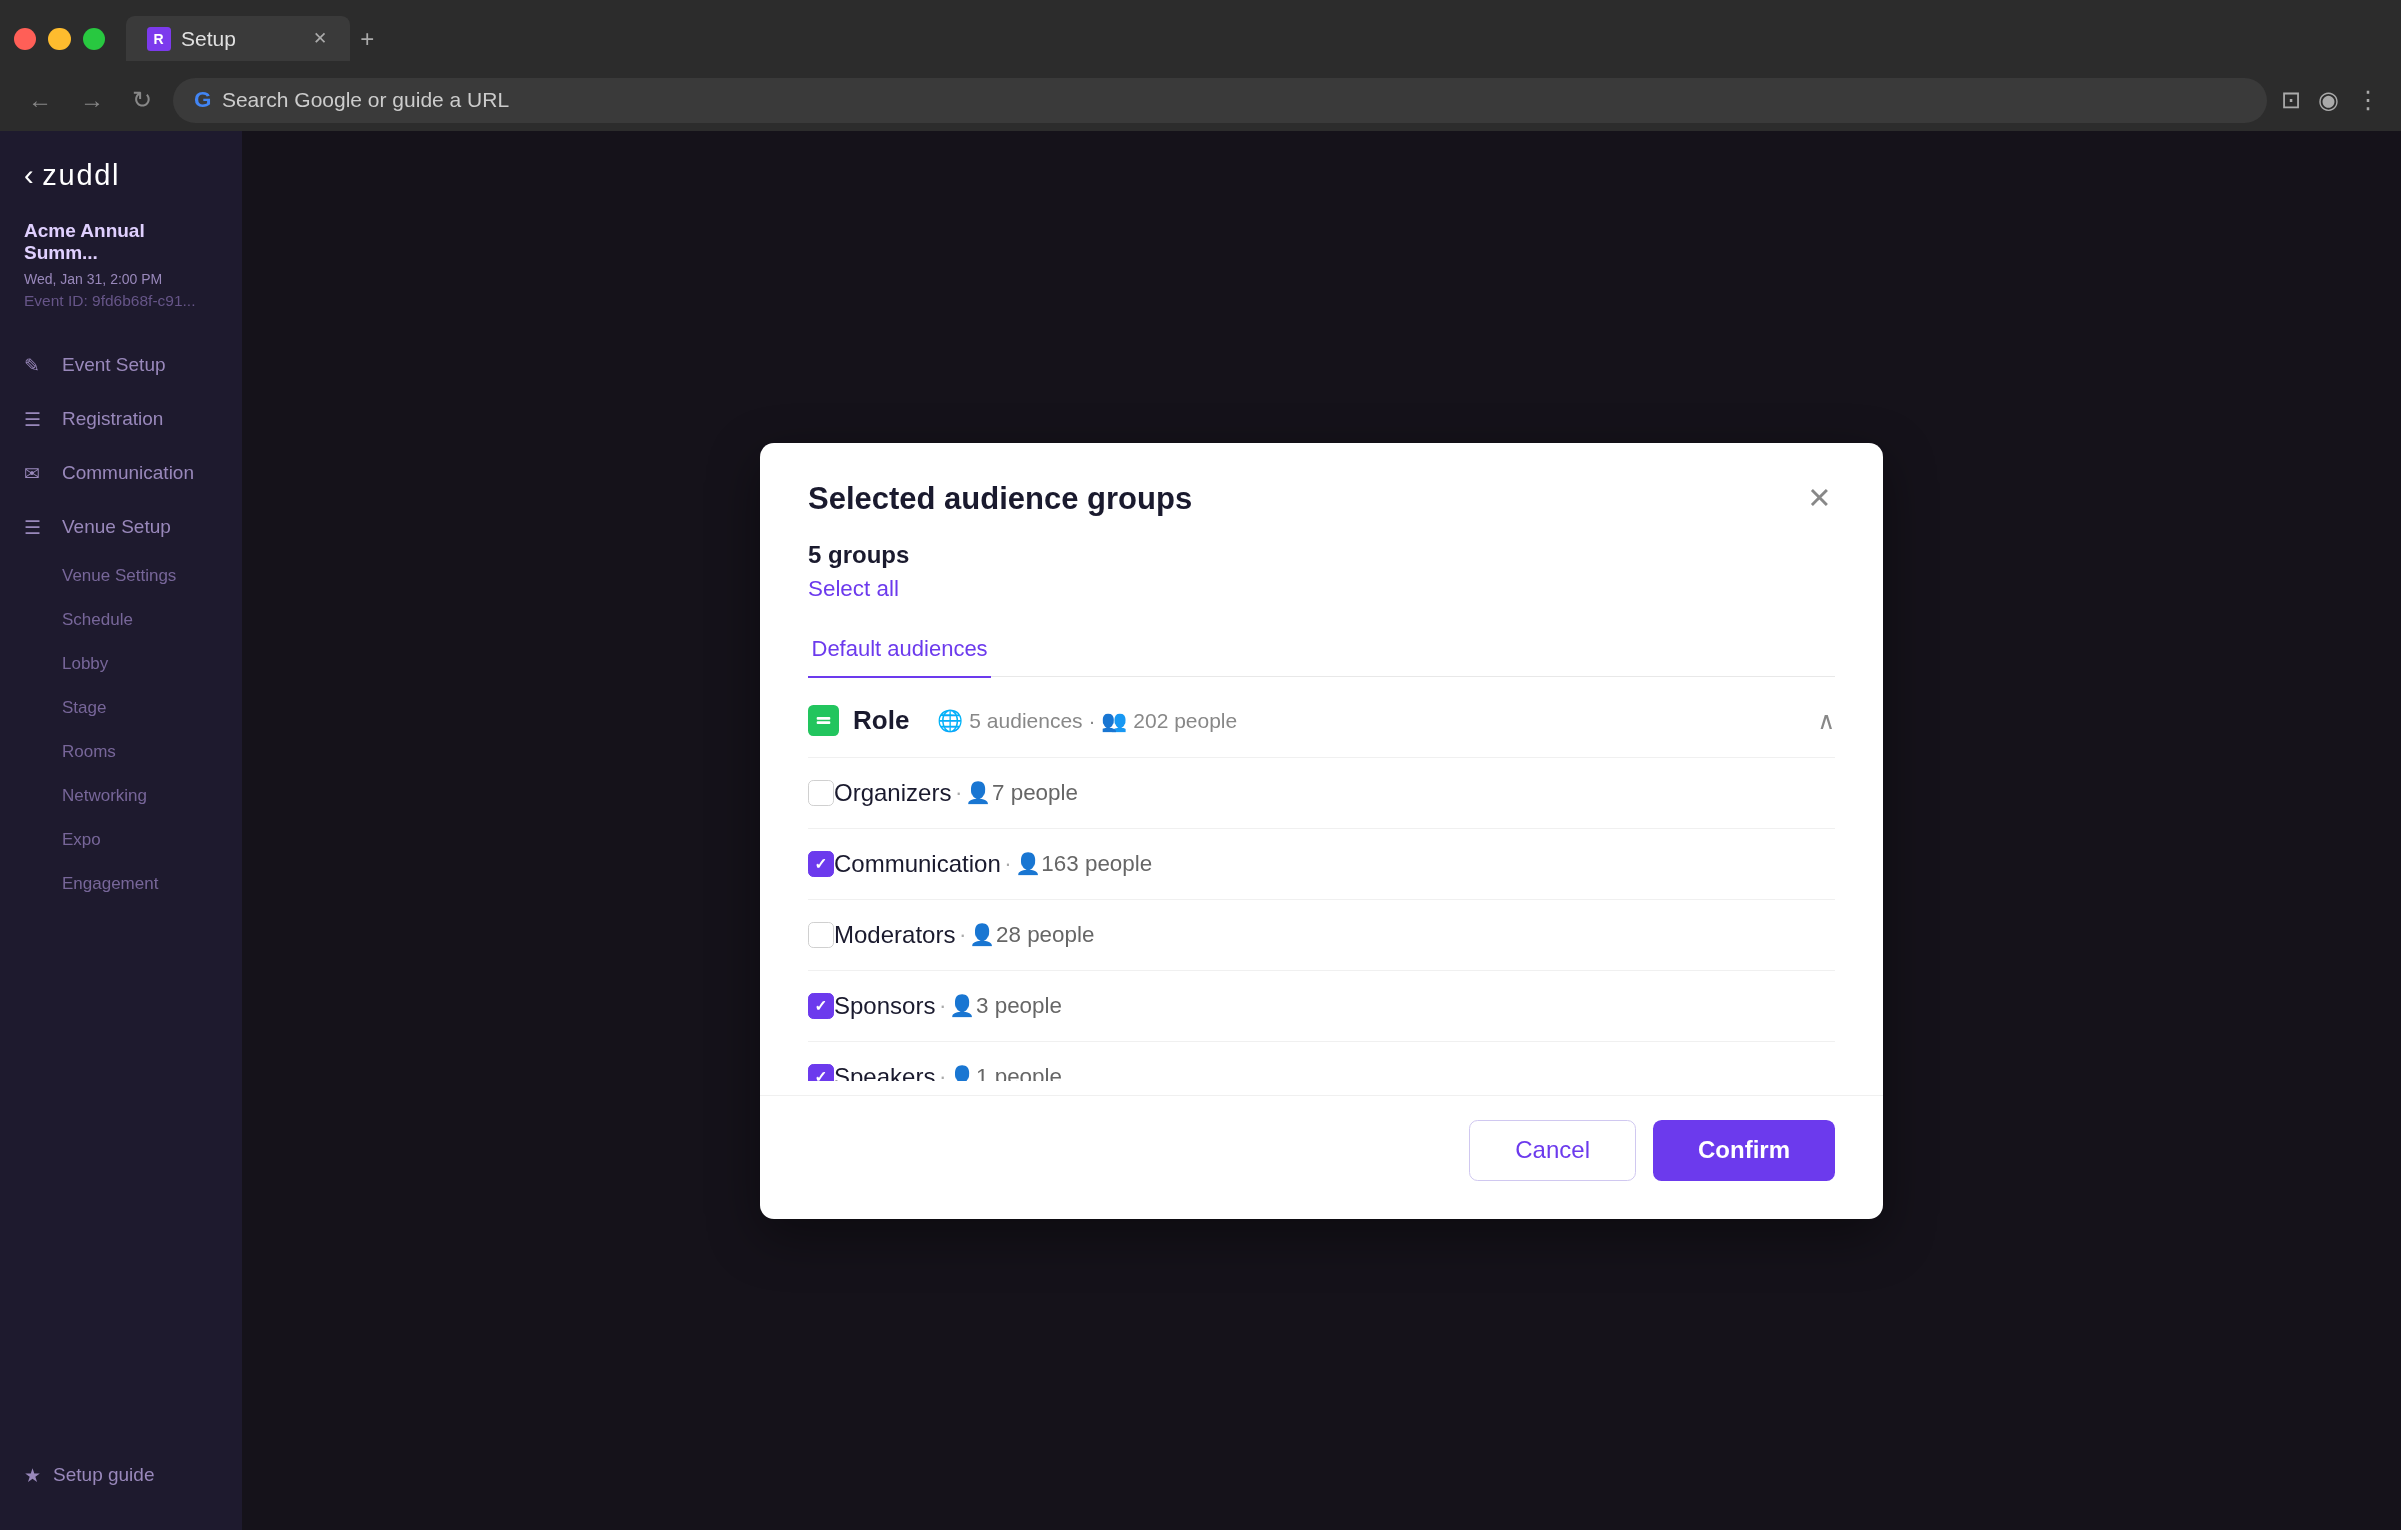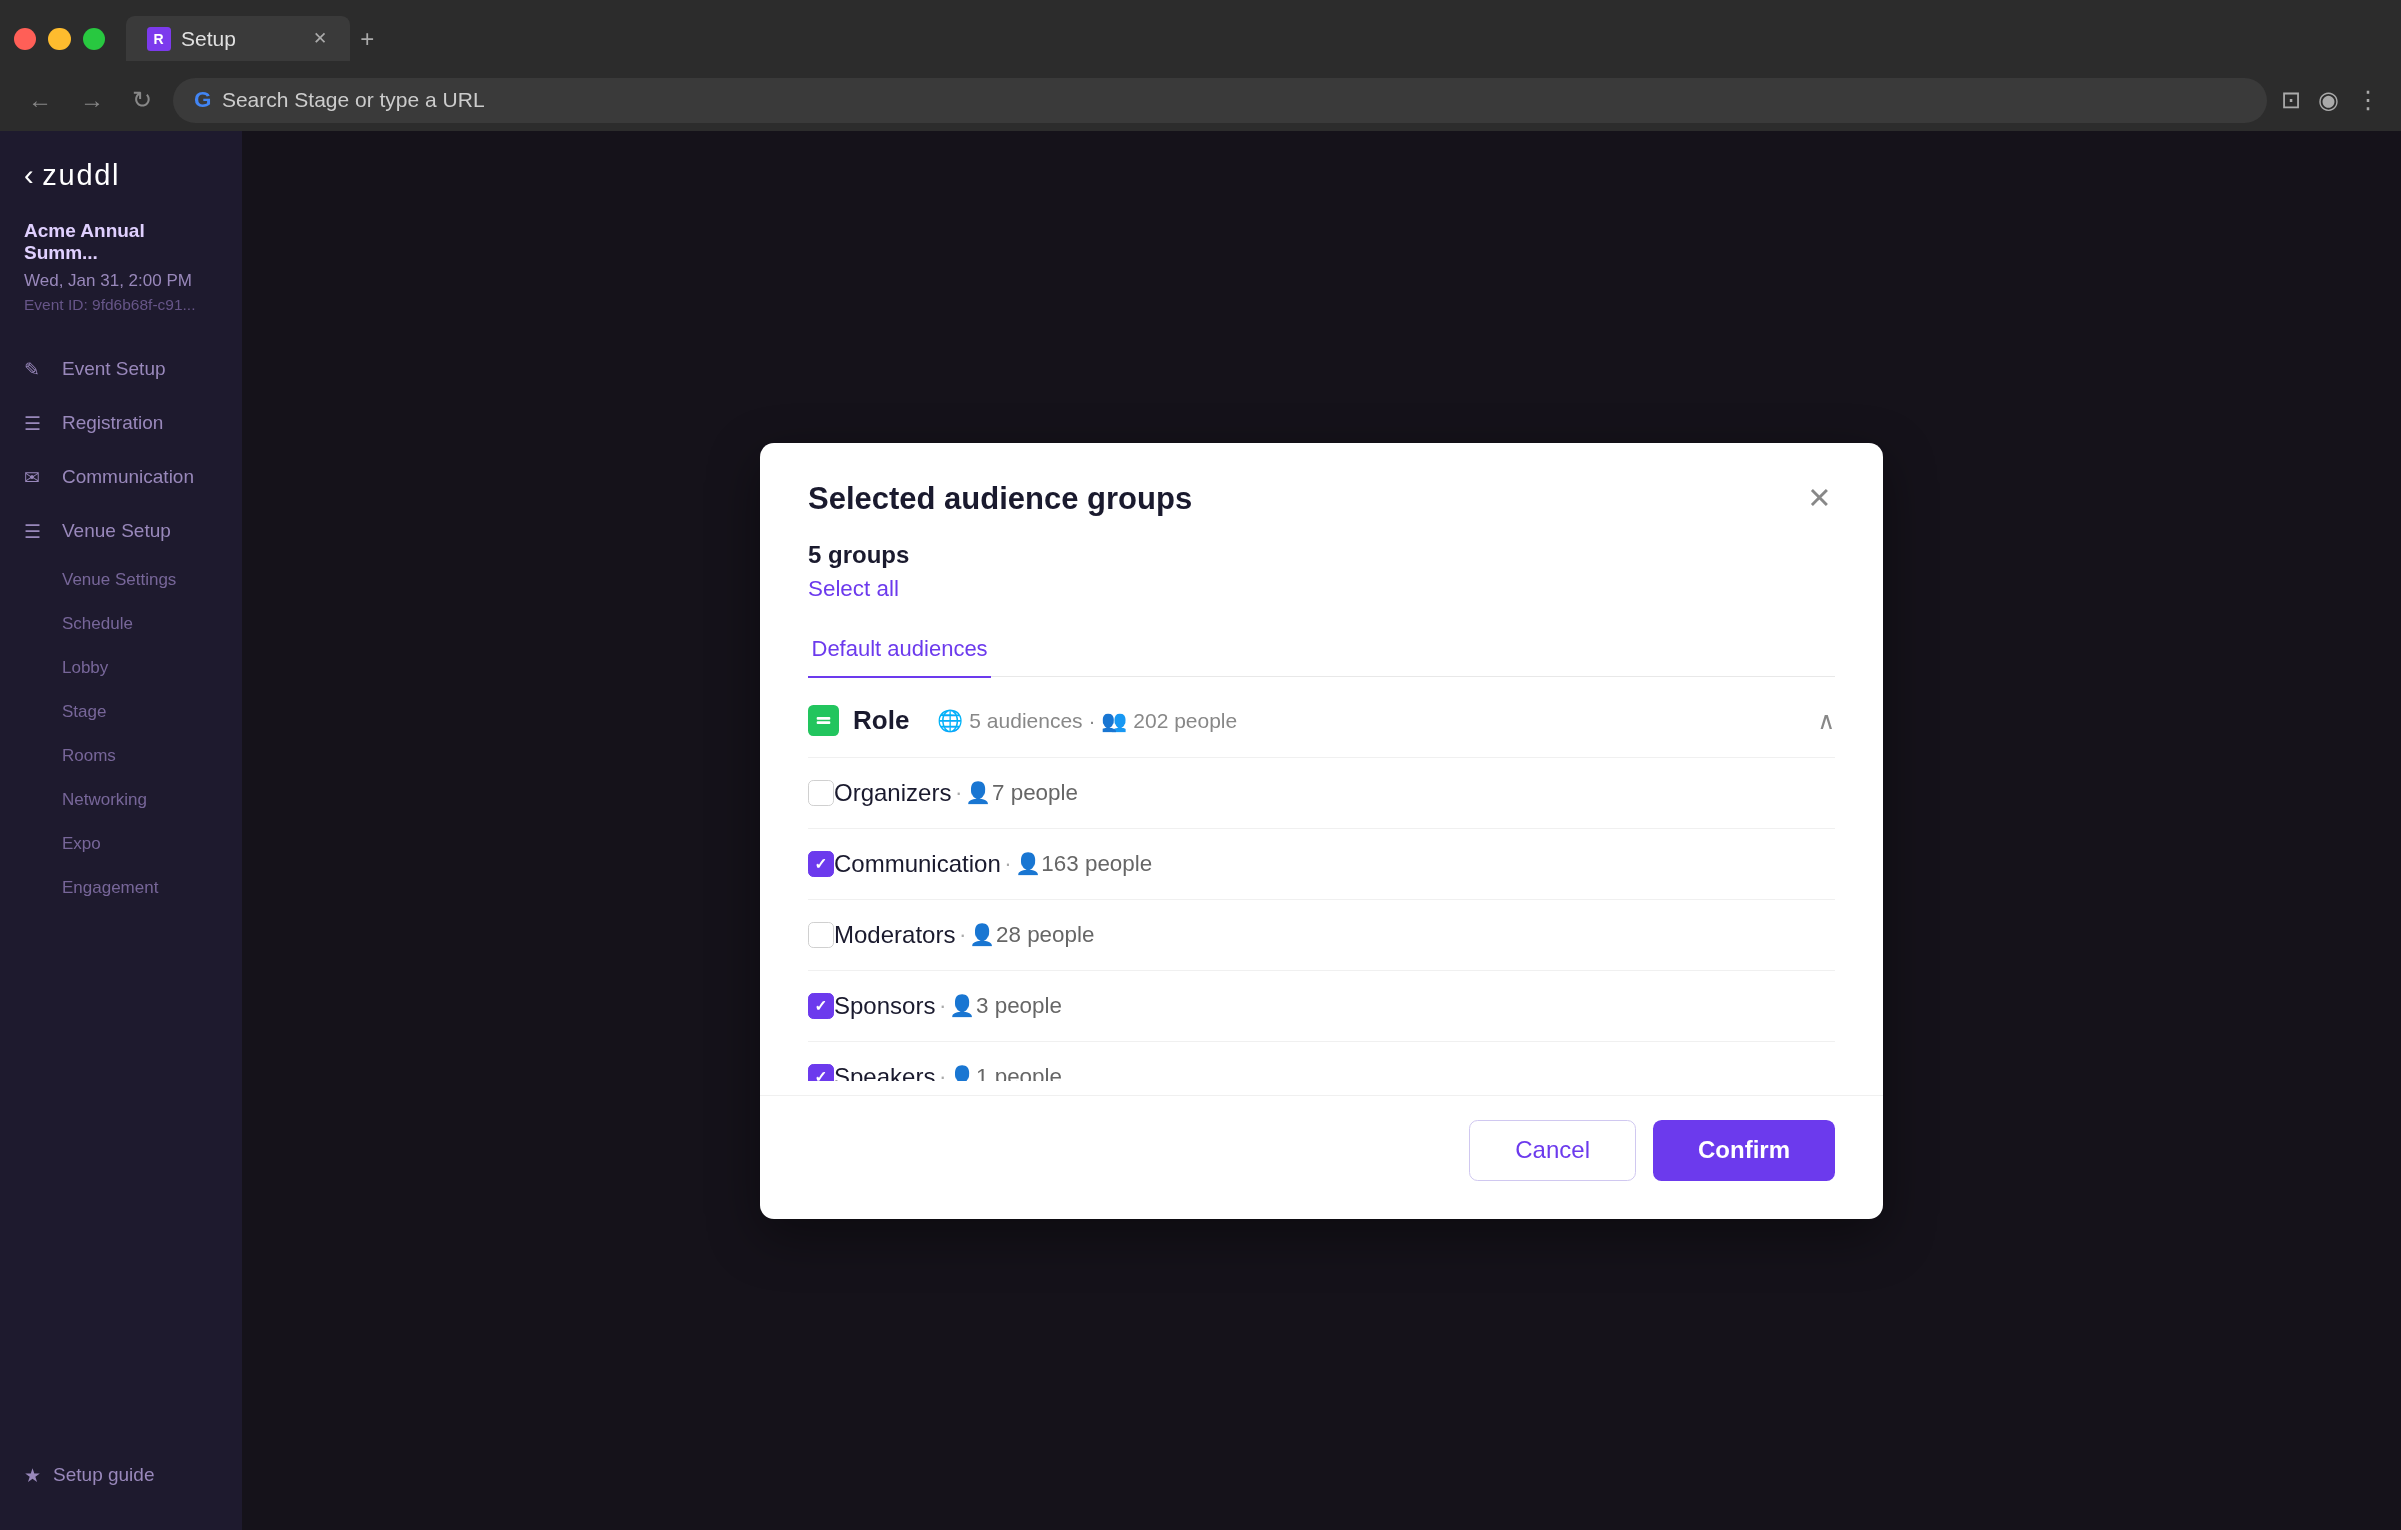--- a/index.html
+++ b/index.html
@@ -176,21 +176,21 @@
 
     .sidebar-event-name {
       color: #e0d0ff;
       font-size: 19px;
       font-weight: 600;
       margin-bottom: 7px;
     }
 
     .sidebar-event-date {
       color: #9988bb;
-      font-size: 17px;
+      font-size: 14px;
       margin-bottom: 5.2px;
     }
 
     .sidebar-event-id {
       color: #665588;
       font-size: 15.5px;
     }
 
     .sidebar-nav-item {
       display: flex;
@@ -470,21 +470,21 @@
       <span class="tab-close">✕</span>
     </div>
     <div class="tab-new">+</div>
   </div>
   <div class="address-bar-row">
     <button class="nav-btn">←</button>
     <button class="nav-btn">→</button>
     <button class="nav-btn">↻</button>
     <div class="address-bar">
       <span class="address-bar-g">G</span>
-      <span class="address-bar-text">Search Stage or type a URL</span>
+      <span class="address-bar-text">Search Google or guide a URL</span>
     </div>
     <div class="browser-icons">
       <span class="browser-icon">⊡</span>
       <span class="browser-icon">◉</span>
       <span class="browser-icon">⋮</span>
     </div>
   </div>
 </div>
 
 <div class="main-area">

